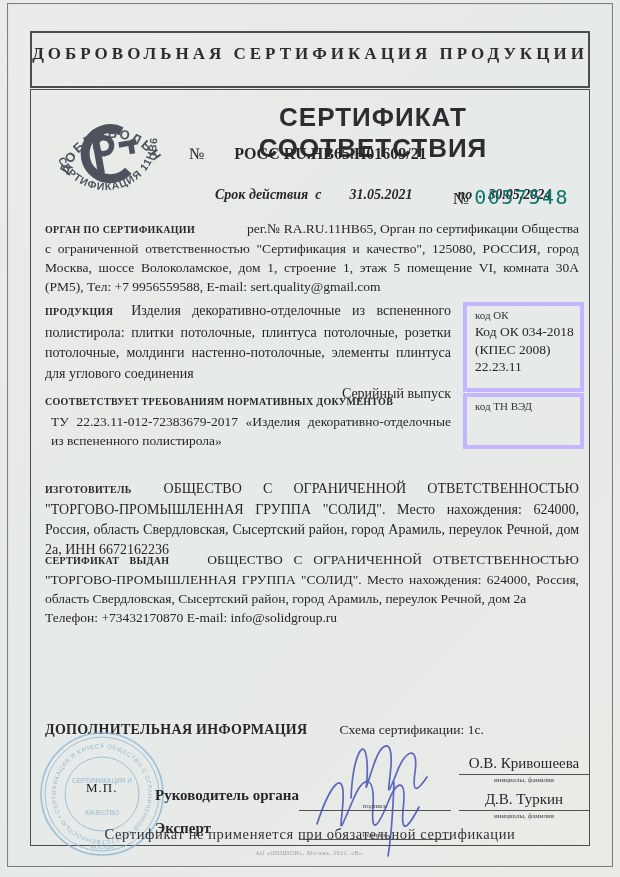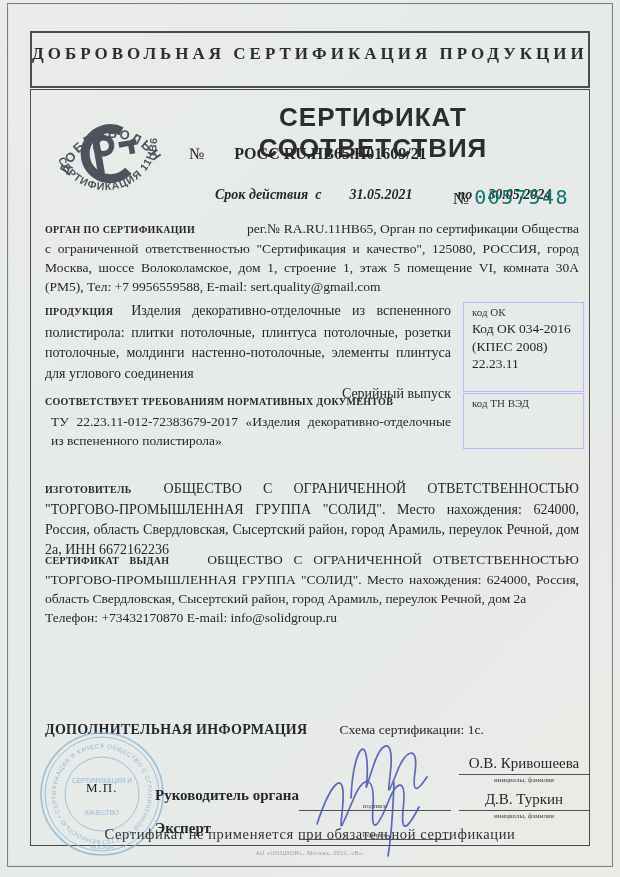--- a/index.html
+++ b/index.html
@@ -2,41 +2,41 @@
 <html><head>
 <meta charset="utf-8">
 <style>
   html,body{margin:0;padding:0;}
   body{
     width:620px;height:877px;position:relative;overflow:hidden;
     background:linear-gradient(135deg,#e9ece8 0%,#e6eae8 55%,#e9ebe6 100%);
     font-family:"Liberation Serif",serif;color:#26272a;
   }
   .page-border{position:absolute;left:8px;right:8px;top:4px;bottom:11px;border:1px solid #85888312;outline:1px solid #7d807c;pointer-events:none;}
-  .banner{position:absolute;left:30px;top:31px;width:560px;height:57px;border:2px solid #4a4d4a;box-sizing:border-box;text-align:left;}
+  .banner{position:absolute;left:30px;top:31px;width:560px;height:57px;border:2px solid #4a4d4a;box-sizing:border-box;text-align:center;}
   .banner-text{margin-top:11px;font-weight:bold;font-size:17px;letter-spacing:4px;color:#2b2d2f;}
   .main-box{position:absolute;left:30px;top:89px;width:560px;height:757px;border:1.5px solid #4a4d4a;box-sizing:border-box;}
   .logo{position:absolute;left:16px;top:2px;width:122px;height:122px;}
   .doc-title{position:absolute;left:132px;top:12px;width:420px;text-align:center;
     font-family:"Liberation Sans",sans-serif;font-weight:bold;font-size:26px;letter-spacing:1px;color:#2c2d30;}
   .no-row{position:absolute;left:158px;top:55px;font-size:16px;}
   .no-row .val{font-weight:bold;font-size:16px;margin-left:30px;}
   .validity-row{position:absolute;left:170px;top:81px;font-size:14px;font-weight:bold;white-space:pre;font-style:italic;}
   .validity-row .gap1{margin-left:28px;} .validity-row .gap2{margin-left:45px;} .validity-row .gap3{margin-left:16px;}
   .form-no{position:absolute;left:422px;top:95px;}
   .form-no .sym{font-size:17px;}
   .form-no .digits{font-family:"DejaVu Sans Mono",monospace;font-size:20px;color:#0f766e;letter-spacing:1.5px;margin-left:5px;}
   .sec{position:absolute;left:14px;width:534px;font-size:13.5px;line-height:19px;text-align:justify;}
   .sec .lbl{font-weight:bold;font-size:10px;letter-spacing:0.3px;}
   .sec-org{top:115px;}
   .sec-org .lbl{margin-right:52px;}
   .sec-product{top:197px;width:406px;font-size:14px;line-height:20.5px;}
   .sec-product .lbl{margin-right:18px;}
   .sec-product .serial{display:block;text-align:right;}
-  .code-box{position:absolute;left:432px;width:121px;border:1px solid #c4b5fd;box-sizing:border-box;padding:3px 4px 0 8px;background:transparent;}
+  .code-box{position:absolute;left:432px;width:121px;border:4px solid #c4b5fd;box-sizing:border-box;padding:3px 4px 0 8px;background:transparent;}
   .code-box .box-label{font-size:11px;color:#33353a;}
   .code-box .box-val{font-size:13.5px;line-height:17.5px;margin-top:2px;}
   .box-ok{top:212px;height:90px;}
   .box-tnved{top:303px;height:56px;}
   .sec-conforms{top:288px;width:442px;}
   .sec-conforms .lbl{display:block;font-size:10px;text-align:left;}
   .sec-conforms .txt-block{display:block;padding-left:6px;margin-top:1px;width:400px;}
   .sec-manufacturer{top:375px;font-size:14px;line-height:20px;}
   .sec-manufacturer .lbl{margin-right:32px;}
   .sec-issued{top:446px;}
@@ -113,21 +113,21 @@
     <span class="lbl">ОРГАН ПО СЕРТИФИКАЦИИ</span><span>рег.№ RA.RU.11НВ65, Орган по сертификации Общества с ограниченной ответственностью "Сертификация и качество", 125080, РОССИЯ, город Москва, шоссе Волоколамское, дом 1, строение 1, этаж 5 помещение VI, комната 30А (РМ5), Тел: +7 9956559588, E-mail: sert.quality@gmail.com</span>
   </p>
 
   <p class="sec sec-product">
     <span class="lbl">ПРОДУКЦИЯ</span><span>Изделия декоративно-отделочные из вспененного полистирола: плитки потолочные, плинтуса потолочные, розетки потолочные, молдинги настенно-потолочные, элементы плинтуса для углового соединения</span>
     <span class="serial">Серийный выпуск</span>
   </p>
 
   <div class="code-box box-ok">
     <div class="box-label">код ОК</div>
-    <div class="box-val">Код ОК 034-2016 (КПЕС 2008) 22.23.11</div>
+    <div class="box-val">Код ОК 034-2018 (КПЕС 2008) 22.23.11</div>
   </div>
 
   <div class="code-box box-tnved">
     <div class="box-label">код ТН ВЭД</div>
     <div class="box-val"></div>
   </div>
 
   <p class="sec sec-conforms">
     <span class="lbl">СООТВЕТСТВУЕТ ТРЕБОВАНИЯМ НОРМАТИВНЫХ ДОКУМЕНТОВ</span>
     <span class="txt-block">ТУ 22.23.11-012-72383679-2017 «Изделия декоративно-отделочные из вспененного полистирола»</span>

